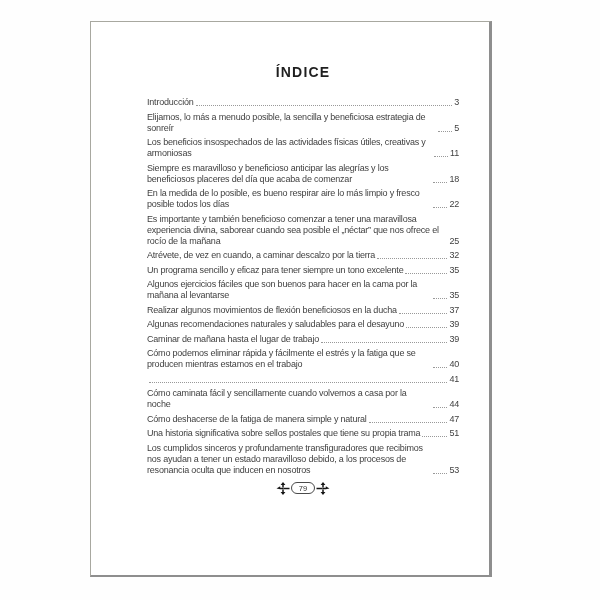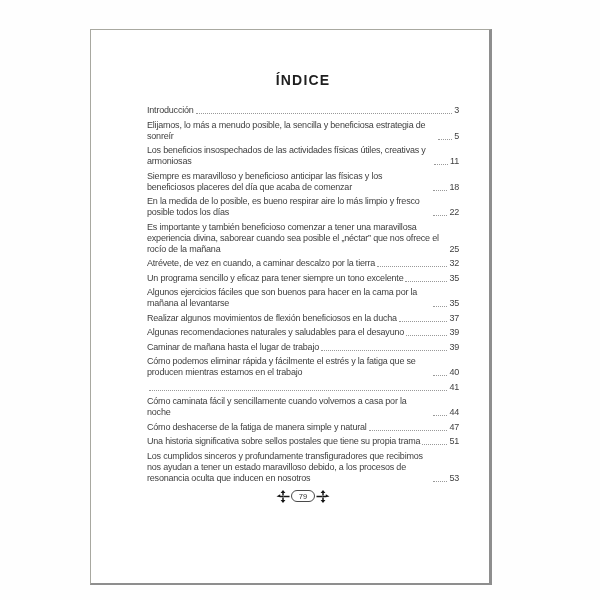--- a/index.html
+++ b/index.html
@@ -21,21 +21,20 @@
     position: absolute;
     left: 90px;
     top: 21px;
     width: 402px;
     height: 556px;
     box-sizing: border-box;
     background: #ffffff;
     border: 1px solid #a8a8a0;
     border-right: 3px solid #8e8e8e;
     border-bottom: 2px solid #8e8e8e;
-    margin-top: 8px;
   }
   .inner {
     position: absolute;
     left: 56px;
     top: 42px;
     width: 312px;
   }
   .doc-title {
     margin: 0 0 17px 0;
     text-align: center;
@@ -109,21 +108,21 @@
     <span class="p">5</span>
   </div>
 
   <div class="entry">
     <span class="t">Los beneficios insospechados de las actividades físicas útiles, creativas y armoniosas</span>
     <span class="dots"></span>
     <span class="p">11</span>
   </div>
 
   <div class="entry">
-    <span class="t">Siempre es maravilloso y beneficioso anticipar las físicas y los beneficiosos placeres del día que acaba de comenzar</span>
+    <span class="t">Siempre es maravilloso y beneficioso anticipar las alegrías y los beneficiosos placeres del día que acaba de comenzar</span>
     <span class="dots"></span>
     <span class="p">18</span>
   </div>
 
   <div class="entry">
     <span class="t">En la medida de lo posible, es bueno respirar aire lo más limpio y fresco posible todos los días</span>
     <span class="dots"></span>
     <span class="p">22</span>
   </div>
 

